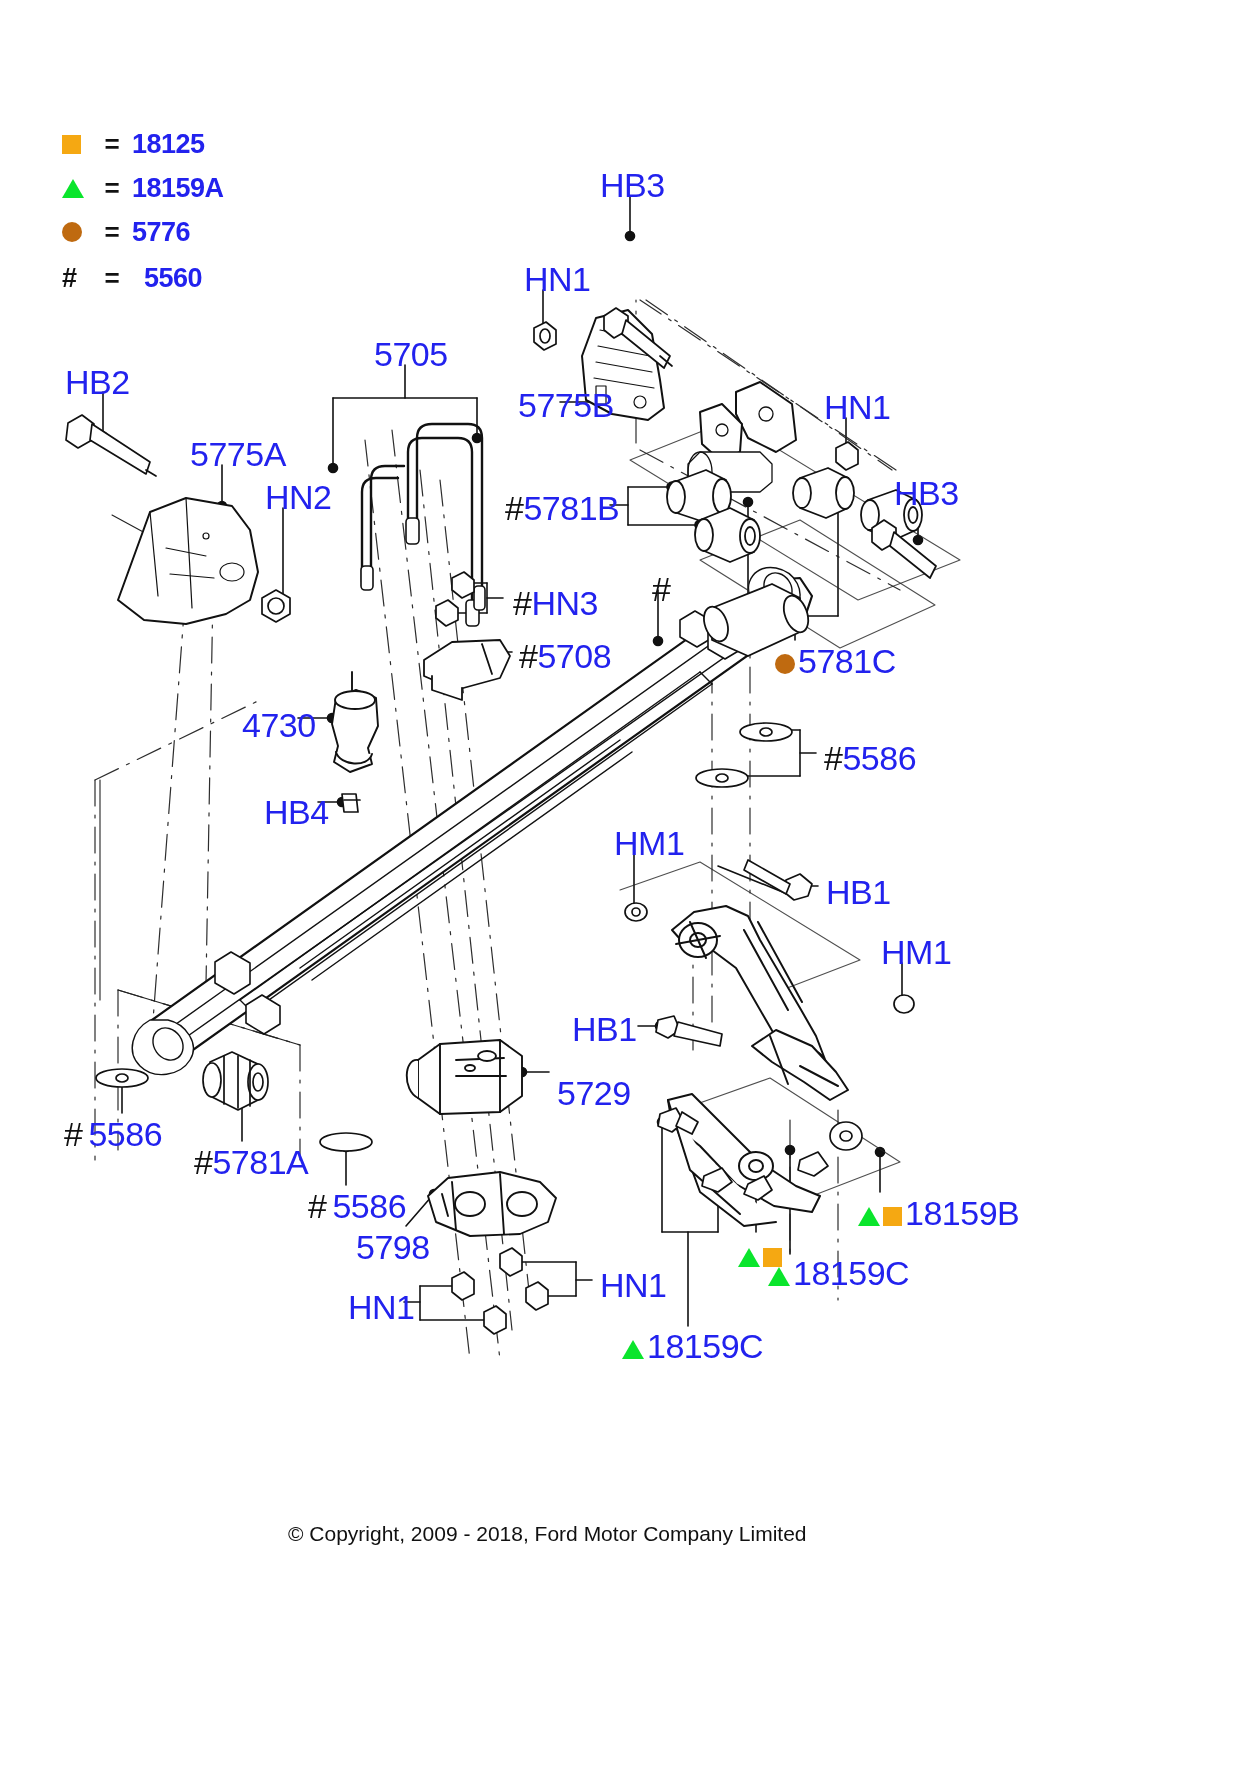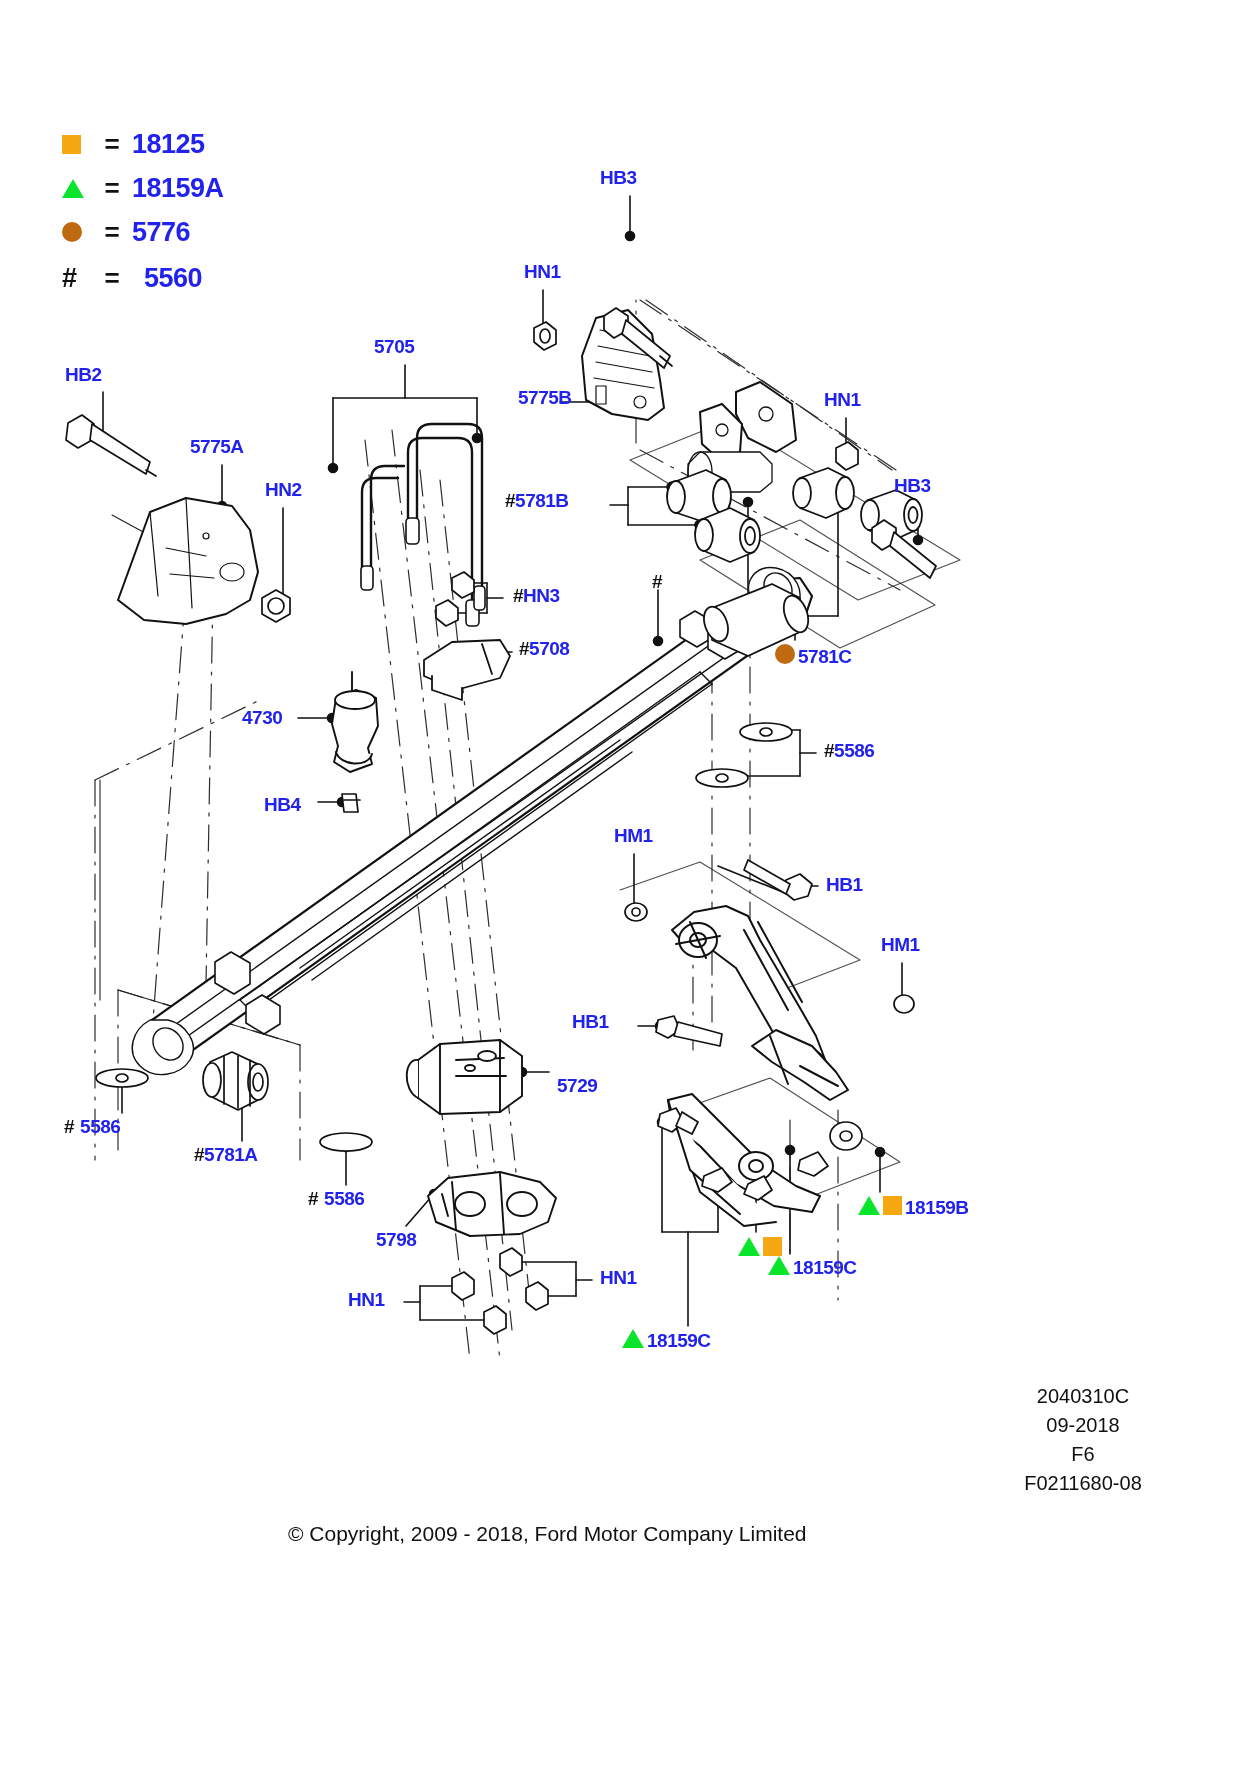--- a/index.html
+++ b/index.html
@@ -68,22 +68,22 @@
   .hash-mark {
     font-size: 27px;
     font-weight: bold;
     color: #111111;
     line-height: 1;
   }
 
   
   .lbl {
     position: absolute;
-    font-size: 19px;
-    font-weight: bold;
+    font-size: 34px;
+    font-weight: normal;
     color: #2222ee;
     white-space: nowrap;
     letter-spacing: -0.5px;
     line-height: 1;
   }
   .lbl .hash {
     color: #111111;
   }
   .lbl .sq-mark,
   .lbl .tri-mark,
@@ -592,33 +592,27 @@
   <div class="lbl" style="left:614px; top:826px;">HM1</div>
   <div class="lbl" style="left:826px; top:875px;">HB1</div>
   <div class="lbl" style="left:881px; top:935px;">HM1</div>
   <div class="lbl" style="left:572px; top:1012px;">HB1</div>
   <div class="lbl" style="left:557px; top:1060px;margin-top:16px;">5729</div>
 
   <div class="lbl" style="left:64px;  top:1117px;"><span class="hash">#</span><span style="margin-left:6px;">5586</span></div>
   <div class="lbl" style="left:194px; top:1145px;"><span class="hash">#</span><span>5781A</span></div>
   <div class="lbl" style="left:308px; top:1189px;"><span class="hash">#</span><span style="margin-left:6px;">5586</span></div>
 
-  <div class="lbl" style="left:376px; top:1230px;">5798</div>
+  <div class="lbl" style="left:356px; top:1230px;">5798</div>
   <div class="lbl" style="left:600px; top:1268px;">HN1</div>
   <div class="lbl" style="left:348px; top:1290px;">HN1</div>
 
   <div class="lbl" style="left:858px; top:1196px;"><span class="tri-mark"></span><span class="sq-mark"></span><span>18159B</span></div>
 
   <div class="lbl" style="left:738px; top:1237px;"><span class="tri-mark"></span><span class="sq-mark"></span></div>
 
   <div class="lbl" style="left:768px; top:1256px;"><span class="tri-mark"></span><span>18159C</span></div>
   <div class="lbl" style="left:622px; top:1329px;"><span class="tri-mark"></span><span>18159C</span></div>
 
   <div class="foot" id="copyright">© Copyright, 2009 - 2018, Ford Motor Company Limited</div>
 
-  <div id="meta-block">
-    <div>2040310C</div>
-    <div>09-2018</div>
-    <div>F6</div>
-    <div>F0211680-08</div>
-  </div>
 
 </div>
 
 </body></html>

